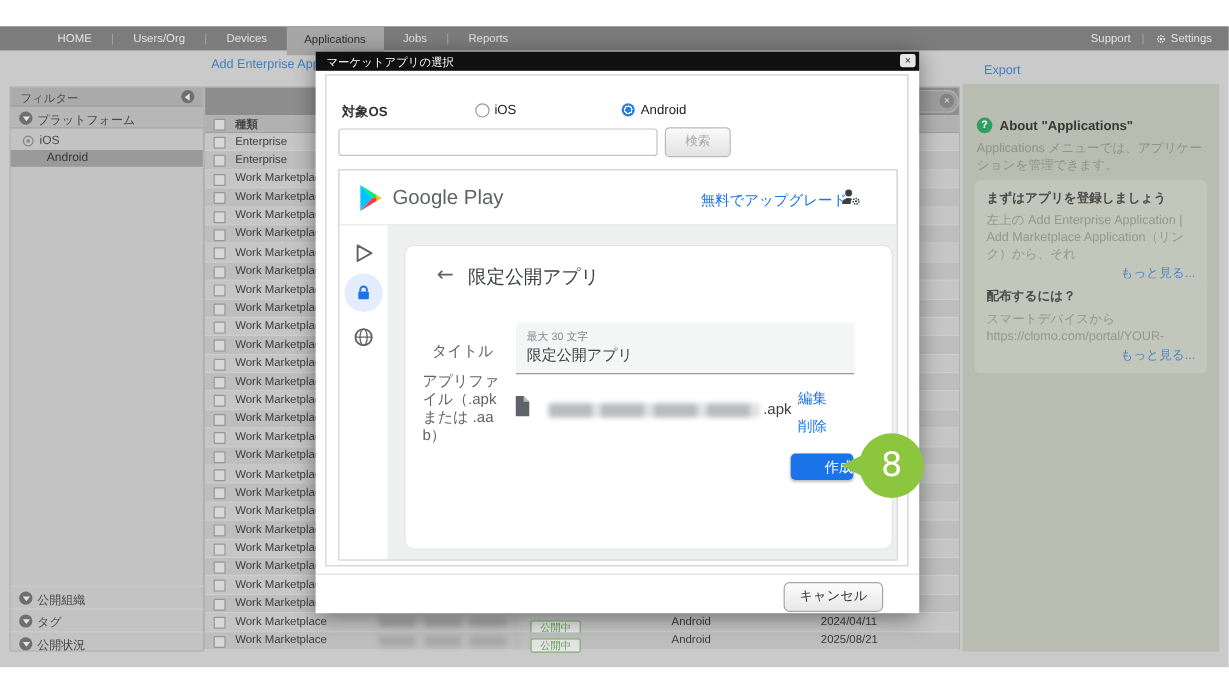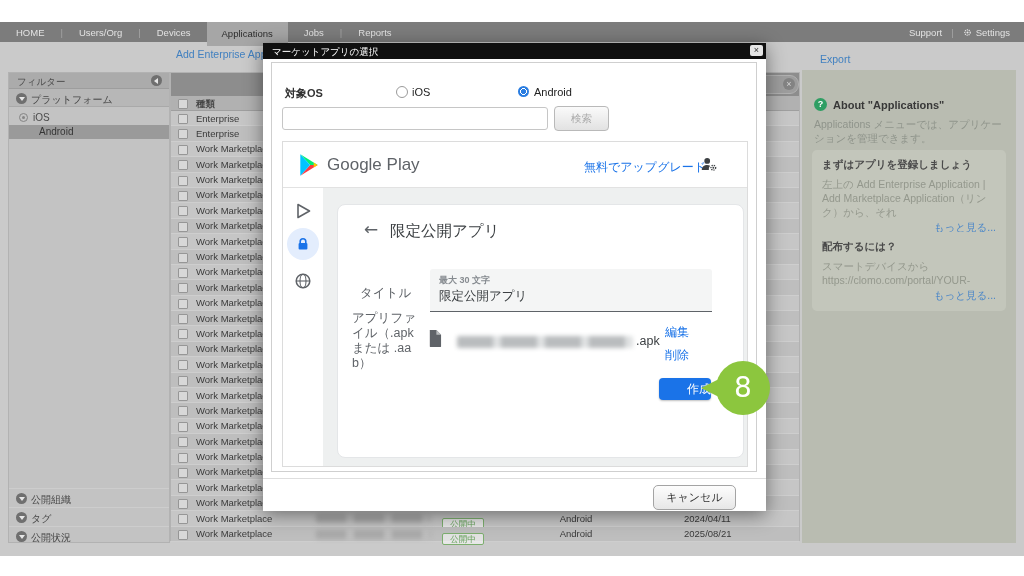--- a/index.html
+++ b/index.html
@@ -2,21 +2,21 @@
 <html><head>
 <meta charset="utf-8">
 <style>
   html,body{margin:0;padding:0;background:#ffffff;}
   body{width:1024px;height:576px;overflow:hidden;position:relative;
        font-family:"Liberation Sans","DejaVu Sans",sans-serif;
        -webkit-font-smoothing:antialiased;}
   .abs{position:absolute;box-sizing:border-box;}
   
   .app-bg{left:0;top:22px;width:1024px;height:534px;background:#cacaca;}
-  .nav{left:0;top:22px;width:1024px;height:20px;background:#7c7c7c;display:flex;align-items:center;font-size:9.5px;color:#e3e3e3;z-index:2;}
+  .nav{left:0;top:22px;width:1024px;height:20px;background:#7c7c7c;display:flex;align-items:center;font-size:9.5px;color:#e3e3e3;z-index:2;padding-left:32px;}
   .nav .item{padding:0 16px;white-space:nowrap;}
   .nav .sep{color:#a5a5a5;}
   .nav .tab-active{background:#a6a6a6;color:#2c2c2c;height:24px;line-height:24px;margin-top:4px;padding:0 15px;}
   .nav-right{position:absolute;right:14px;top:0;height:20px;display:flex;align-items:center;gap:9px;font-size:9.5px;color:#e3e3e3;}
   .link{color:#4180c0;font-size:10.5px;text-decoration:none;cursor:pointer;}
   
   .sidebar{left:8px;top:72px;width:162px;height:471px;background:#c3c3c3;border:1px solid #b2b2b2;z-index:1;}
   .side-head{left:0;top:0;width:160px;height:16px;background:#ababab;border-bottom:1px solid #9d9d9d;}
   .side-head .lbl{position:absolute;left:8px;top:3px;font-size:9.5px;color:#4f4f4f;}
   .circle-ic{width:11px;height:11px;border-radius:50%;background:#6f6f6f;position:relative;display:inline-block;}
@@ -81,21 +81,21 @@
   .gp-upgrade{position:absolute;left:301px;top:17px;font-size:12px;color:#1a73e8;}
   .gp-body{left:0;top:46px;width:464px;height:278px;background:#fff;}
   .gp-rail{position:absolute;left:0;top:0;width:40px;height:278px;background:#fff;}
   .rail-lock-wrap{position:absolute;left:4px;top:40px;width:32px;height:32px;border-radius:50%;background:#e3edfd;display:flex;align-items:center;justify-content:center;}
   .gp-content{position:absolute;left:40px;top:0;width:424px;height:278px;background:#eef0f0;}
   .gp-card{position:absolute;left:14px;top:16px;width:405px;height:252px;background:#fff;border:1px solid #e4e6e8;border-radius:8px;}
   .gp-back{position:absolute;left:26px;top:14px;font-size:17px;color:#5f6368;font-family:"DejaVu Sans",sans-serif;}
   .gp-h1{position:absolute;left:52px;top:16px;font-size:15.5px;color:#3c4043;}
   .fld-label{position:absolute;left:22px;top:80px;font-size:12.5px;color:#5f6368;}
   .fld{position:absolute;left:92px;top:64px;width:282px;height:42px;background:#f4f5f5;border-bottom:1.5px solid #5f6368;border-radius:3px 3px 0 0;}
-  .fld .cap{position:absolute;left:9px;top:5px;font-size:9px;color:#868b90;font-weight:bold;}
+  .fld .cap{position:absolute;left:9px;top:5px;font-size:9px;color:#868b90;}
   .fld .val{position:absolute;left:9px;top:19px;font-size:12.5px;color:#3c4043;}
   .file-label{position:absolute;left:14px;top:106px;width:70px;font-size:12.5px;color:#5f6368;line-height:15px;word-break:break-all;}
   .doc-ic{position:absolute;left:89px;top:124px;}
   .file-blur{position:absolute;left:119px;top:131px;width:176px;height:12px;border-radius:2px;background:repeating-linear-gradient(90deg,#b9bcbe 0 36px,#dfe1e2 36px 44px);filter:blur(2px);}
   .file-ext{position:absolute;left:298px;top:129px;font-size:12.5px;color:#3c4043;}
   .gp-link{position:absolute;left:327px;font-size:12px;color:#1a73e8;}
   .btn-create{position:absolute;left:321px;top:173px;width:52px;height:22px;background:#1a73e8;border-radius:4px;color:#fff;font-size:12px;text-align:right;line-height:22px;box-shadow:0 1px 2px rgba(0,0,0,.25);}
   .m-footline{position:absolute;left:0;top:435px;width:503px;border-top:1px solid #dedede;}
   .btn-cancel{position:absolute;left:390px;top:442px;width:81px;height:23px;background:linear-gradient(#fdfdfd,#e7e7e7);border:1px solid #a4a4a4;border-radius:5px;font-size:11px;color:#333;text-align:center;line-height:22px;}
   

